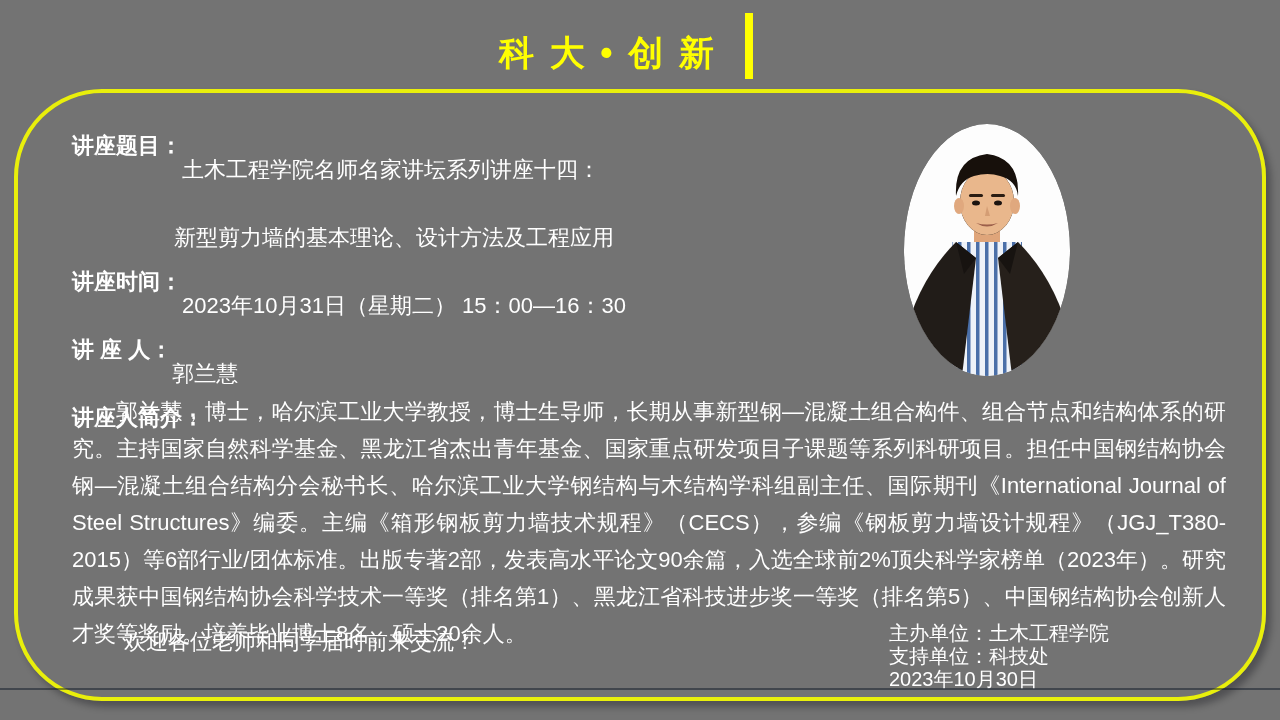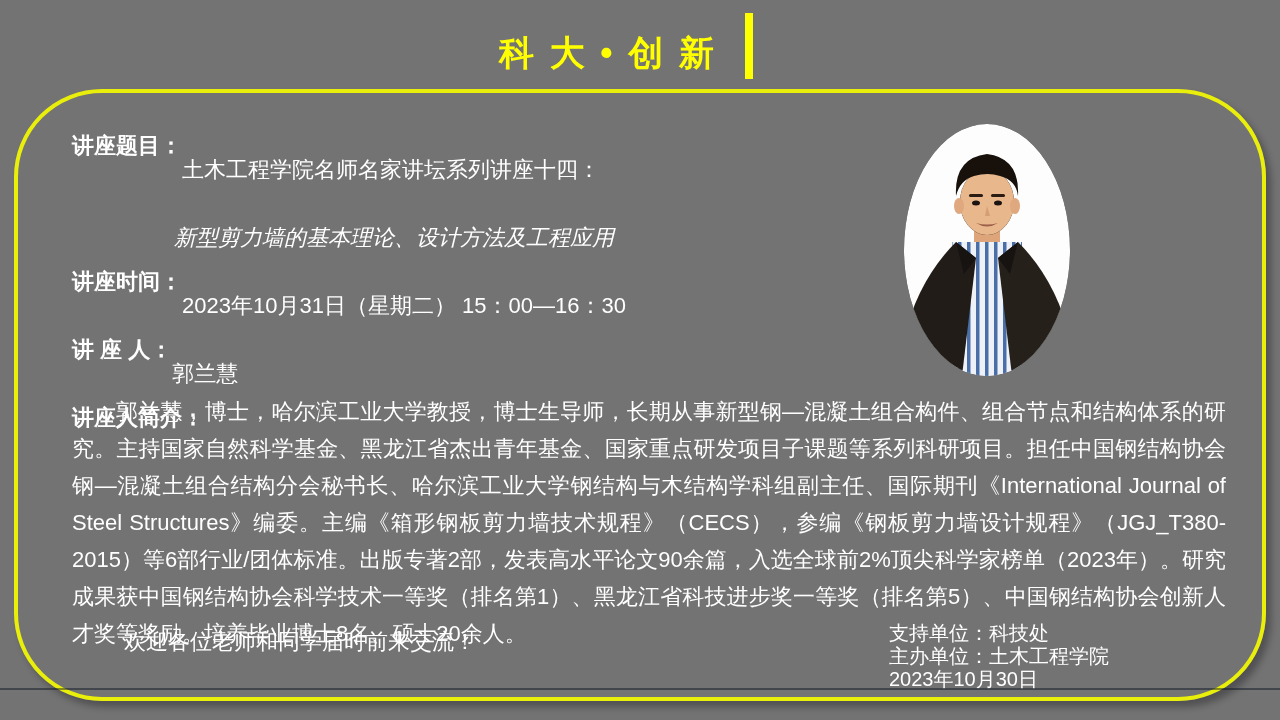--- a/index.html
+++ b/index.html
@@ -28,21 +28,21 @@
   .panel{
     position:absolute;left:14px;top:89px;width:1252px;height:612px;
     box-sizing:border-box;border:4px solid #e9ef0b;border-radius:88px;
     box-shadow:5px 6px 7px rgba(0,0,10,0.30);
   }
 
   .fields{position:absolute;left:54px;top:38px;right:400px;color:#ffffff;text-align:right;}
   .frow{display:flex;font-size:22px;line-height:30px;margin-bottom:14px;}
   .frow .lab{font-weight:bold;white-space:pre;}
   .frow .val{white-space:pre;margin-top:24px;}
-  .frow.cont{padding-left:102px;margin-top:12px;font-style:italic;}
+  .frow.cont{padding-left:102px;margin-top:12px;}
 
   .bio{
     position:absolute;left:54px;right:36px;top:300px;margin:0;
     color:#ffffff;font-size:22px;line-height:37px;
     text-align:justify;text-indent:2em;
   }
   .welcome{
     position:absolute;left:54px;top:526px;margin:8px;
     color:#ffffff;font-size:22px;line-height:30px;text-indent:2em;white-space:pre;
   }
@@ -92,22 +92,22 @@
       <div class="frow">
         <span class="lab">讲座人简介：</span>
       </div>
     </div>
 
     <p class="bio">郭兰慧，博士，哈尔滨工业大学教授，博士生导师，长期从事新型钢—混凝土组合构件、组合节点和结构体系的研究。主持国家自然科学基金、黑龙江省杰出青年基金、国家重点研发项目子课题等系列科研项目。担任中国钢结构协会钢—混凝土组合结构分会秘书长、哈尔滨工业大学钢结构与木结构学科组副主任、国际期刊《International Journal of Steel Structures》编委。主编《箱形钢板剪力墙技术规程》（CECS），参编《钢板剪力墙设计规程》（JGJ_T380-2015）等6部行业/团体标准。出版专著2部，发表高水平论文90余篇，入选全球前2%顶尖科学家榜单（2023年）。研究成果获中国钢结构协会科学技术一等奖（排名第1）、黑龙江省科技进步奖一等奖（排名第5）、中国钢结构协会创新人才奖等奖励。培养毕业博士8名、硕士20余人。</p>
 
     <p class="welcome">欢迎各位老师和同学届时前来交流！</p>
 
     <div class="org-block">
+      <div>主办单位：土木工程学院</div>
       <div>支持单位：科技处</div>
-      <div>主办单位：土木工程学院</div>
       <div>2023年10月30日</div>
     </div>
 
     <div class="photo">
       <svg viewBox="0 0 166 252" xmlns="http://www.w3.org/2000/svg">
         <defs>
           <clipPath id="ovalClip">
             <ellipse cx="83" cy="126" rx="83" ry="126"></ellipse>
           </clipPath>
           <pattern id="shirtStripes" width="9" height="9" patternUnits="userSpaceOnUse">

